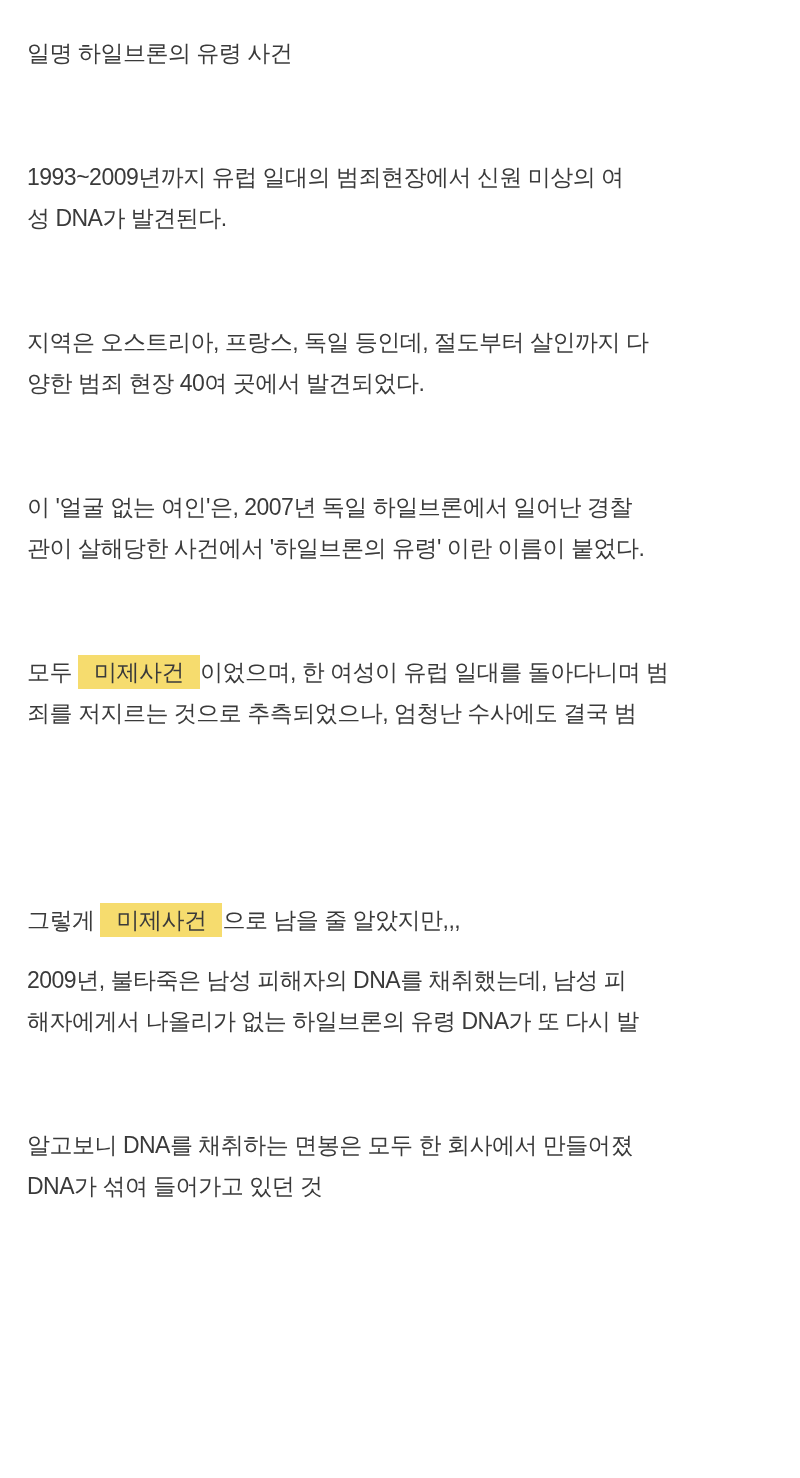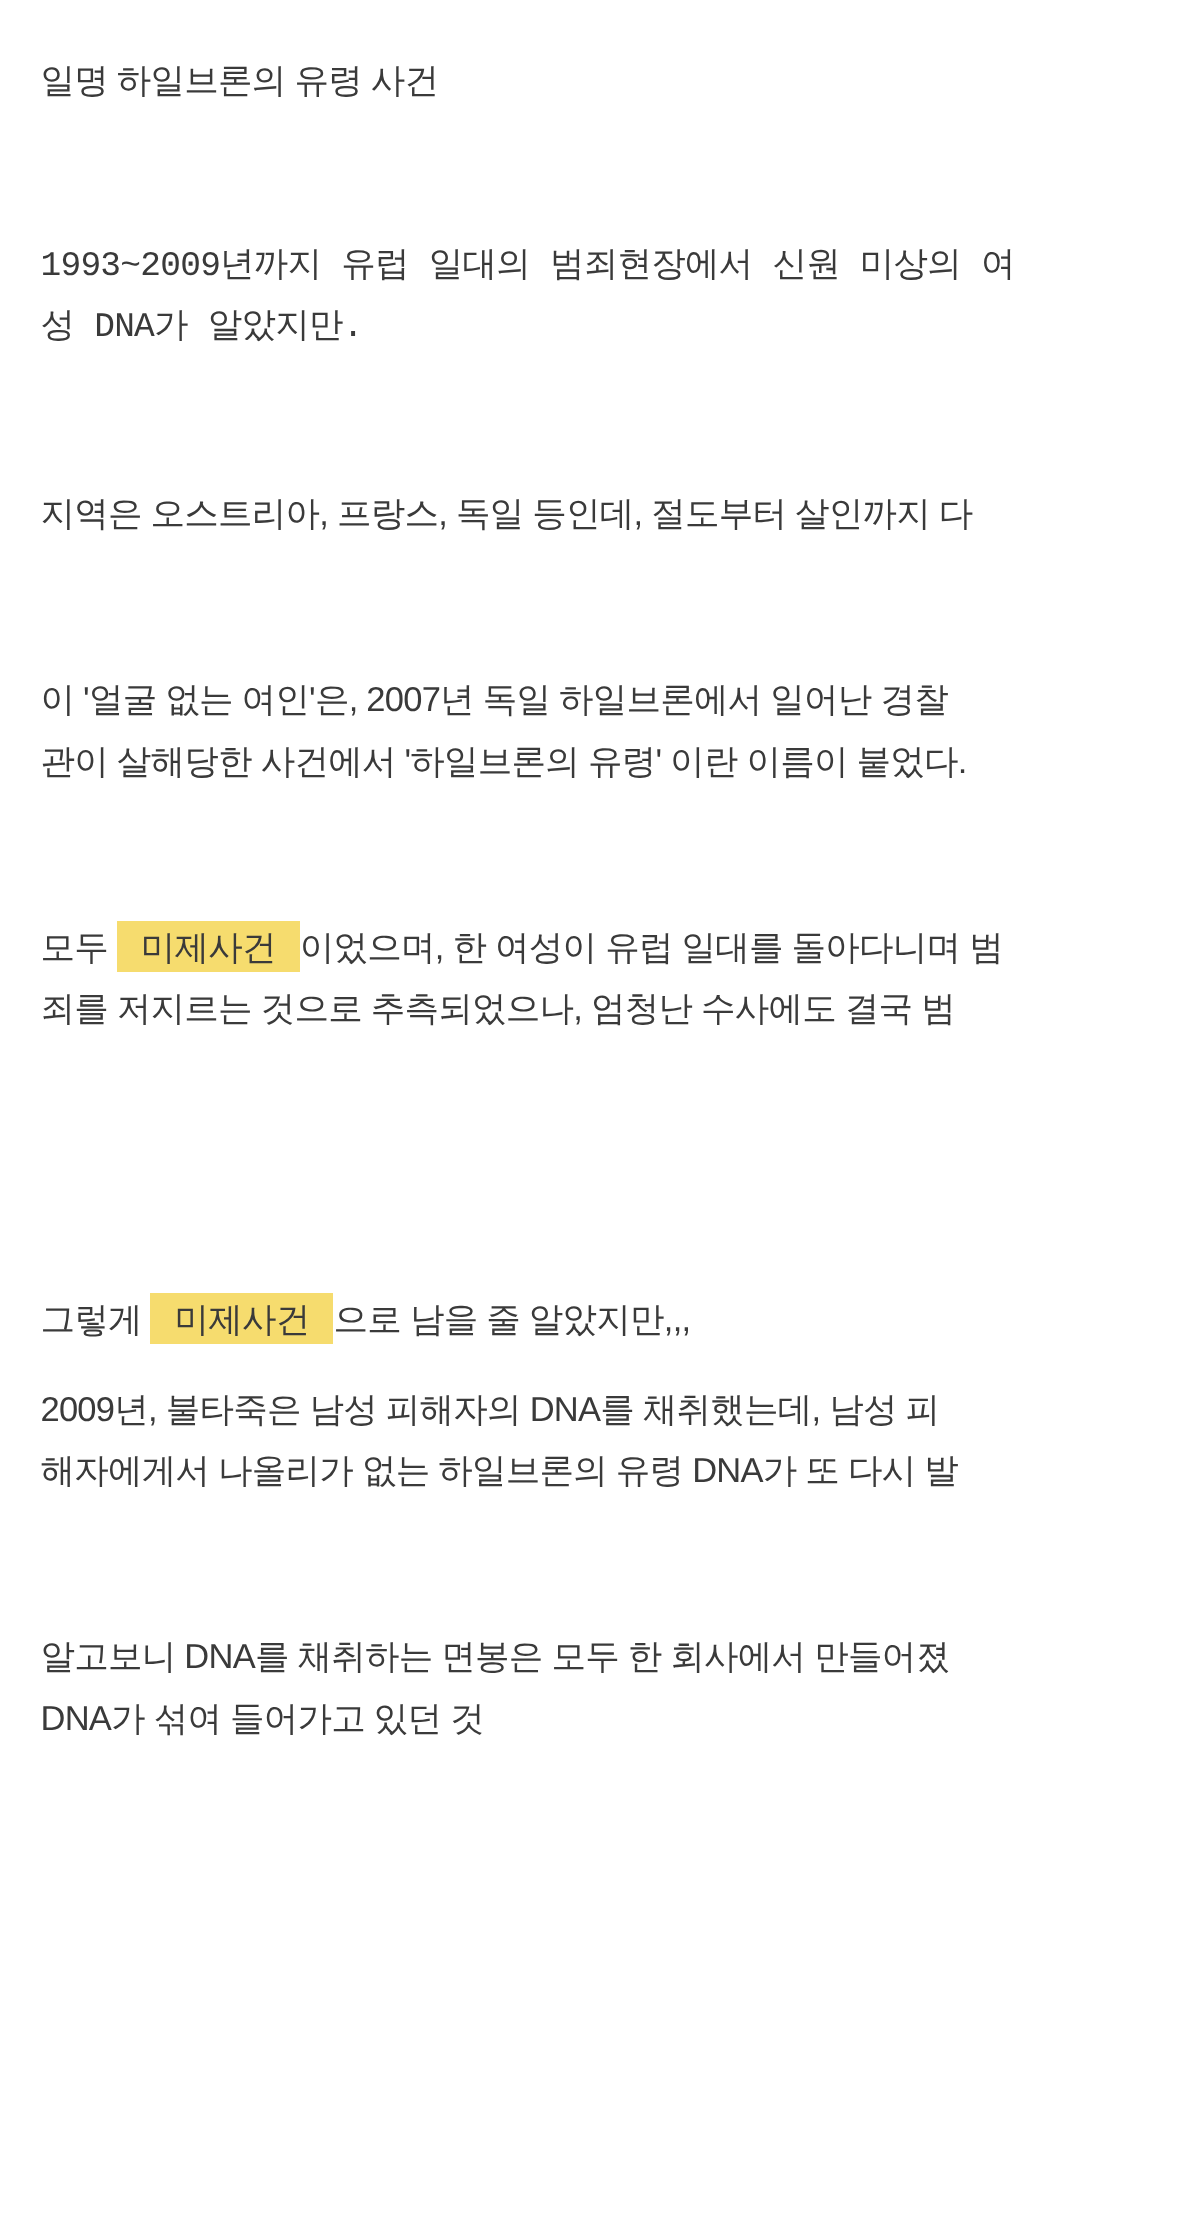--- a/index.html
+++ b/index.html
@@ -34,26 +34,27 @@
     padding: 4px 16px;
   }
 </style>
 </head>
 <body>
 
 <main class="content">
     <p class="para" style="margin-bottom: 83px;">
       <span class="line"><span>일명 하일브론의 유령 사건</span></span>
     </p>
-    <p class="para" style="margin-bottom: 83px; font-family: Liberation Mono, monospace;">
+    <p class="para" style="margin-bottom: 83px;">
       <span class="line"><span>1993~2009년까지 유럽 일대의 범죄현장에서 신원 미상의 여</span></span>
-      <span class="line"><span>성 DNA가 알았지만.</span></span>
+      <span class="line"><span>성 DNA가 발견된다.</span></span>
     </p>
     <p class="para" style="margin-bottom: 83px;">
       <span class="line"><span>지역은 오스트리아, 프랑스, 독일 등인데, 절도부터 살인까지 다</span></span>
+      <span class="line"><span>양한 범죄 현장 40여 곳에서 발견되었다.</span></span>
     </p>
     <p class="para" style="margin-bottom: 83px;">
       <span class="line"><span>이 '얼굴 없는 여인'은, 2007년 독일 하일브론에서 일어난 경찰</span></span>
       <span class="line"><span>관이 살해당한 사건에서 '하일브론의 유령' 이란 이름이 붙었다.</span></span>
     </p>
     <p class="para" style="margin-bottom: 166px;">
       <span class="line"><span>모두 </span><span class="hl">미제사건</span><span>이었으며, 한 여성이 유럽 일대를 돌아다니며 범</span></span>
       <span class="line"><span>죄를 저지르는 것으로 추측되었으나, 엄청난 수사에도 결국 범</span></span>
     </p>
     <p class="para" style="">

